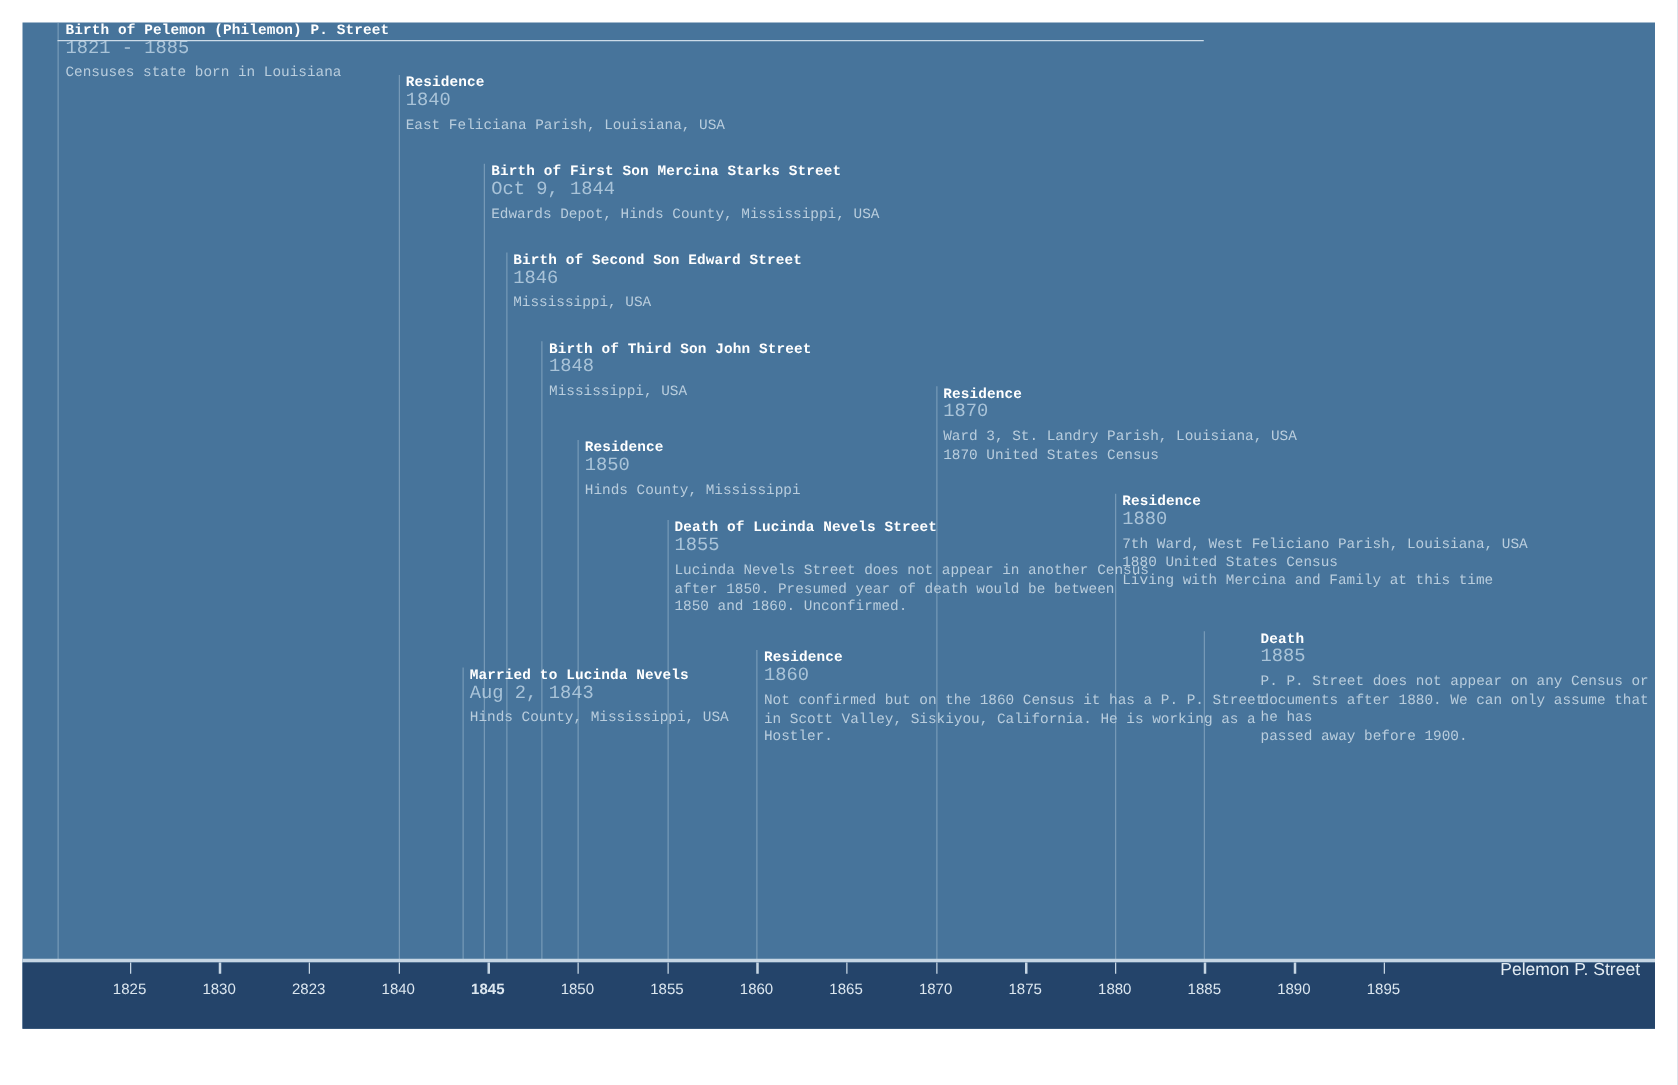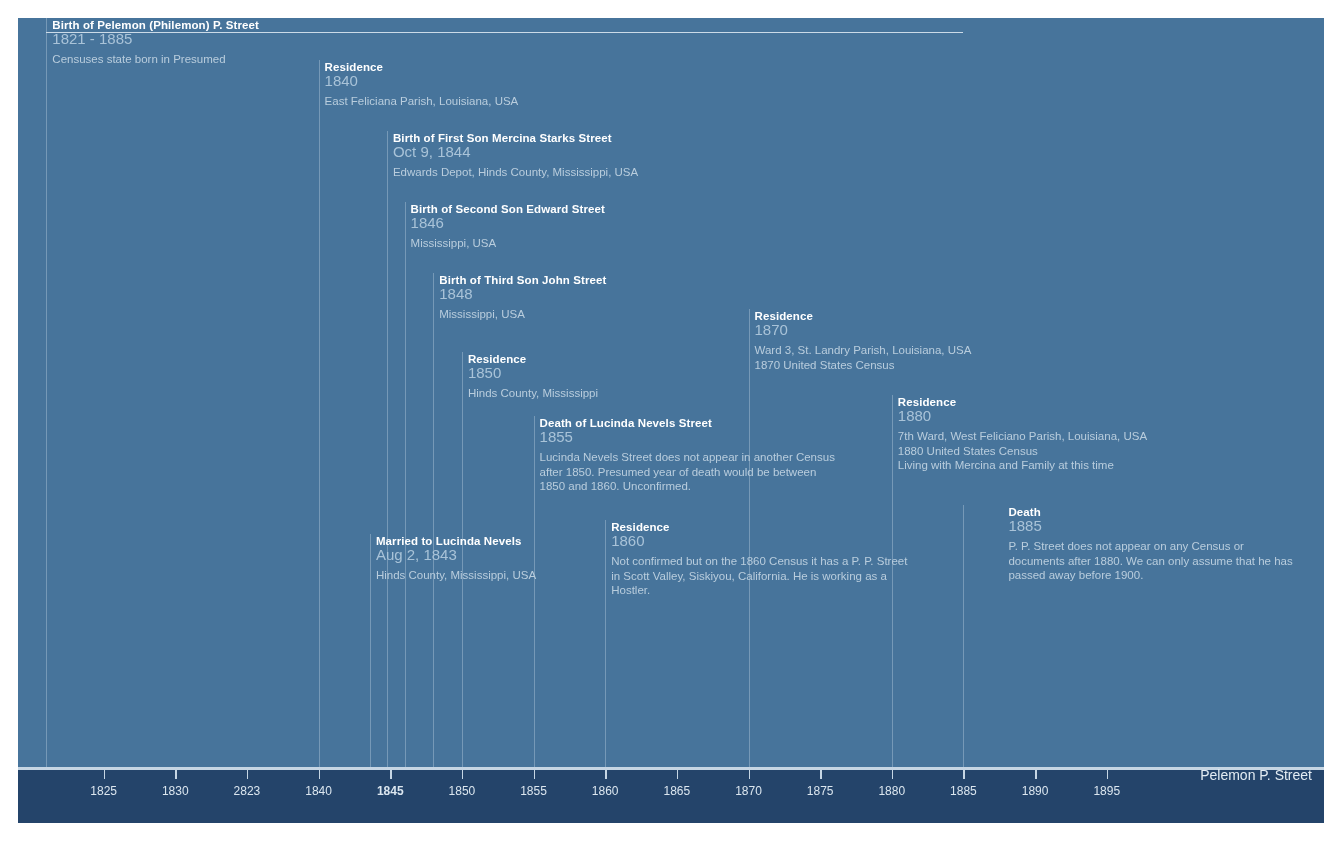--- a/index.html
+++ b/index.html
@@ -1,19 +1,19 @@
 <!DOCTYPE html>
 <html><head>
 <meta charset="utf-8">
 <style>
   html,body{margin:0;padding:0;background:#ffffff;}
   body{font-family:"Liberation Sans",sans-serif;}
   #page{position:relative;width:1342px;height:868px;background:#ffffff;overflow:hidden;}
   #chart{position:absolute;left:18px;top:18px;width:1306px;height:805px;background:#47749b;}
-  #plot{position:absolute;left:0;top:0;width:1306px;height:752px;overflow:hidden;}
+  #plot{position:absolute;left:0;top:0;width:1306px;height:752px;overflow:hidden;font-family:Liberation Mono, monospace;}
   .vline{position:absolute;width:1px;background:#9db8ce;opacity:.55;}
   .ev{position:absolute;}
   .ev .title{font-size:11.5px;font-weight:bold;color:#ffffff;line-height:14px;white-space:nowrap;letter-spacing:.1px;}
   .ev .date{font-size:15px;color:#a9c3d8;line-height:14px;white-space:nowrap;}
   .ev .desc{font-size:11.5px;color:#b9cddd;line-height:14.5px;margin-top:6px;white-space:pre-line;}
   .ev .spanbar{position:absolute;left:0;top:14px;height:1px;background:#ccdbe8;}
   .ev .txt{padding-left:6px;}
   #axisband{position:absolute;left:0;top:752px;width:1306px;height:53px;background:#24446a;}
   #axisline{position:absolute;left:0;top:749px;width:1306px;height:3px;background:#c6d6e4;}
   .tick{position:absolute;top:0;width:1.5px;height:9px;background:#c6d6e4;}
@@ -40,21 +40,21 @@
           <div class="vline" style="left: 873.8px; top: 377px; height: 375px;"></div>
           <div class="vline" style="left: 945.45px; top: 487px; height: 265px;"></div>
           <div class="vline" style="left: 351.901px; top: 516px; height: 236px;"></div>
         </div>
       <div id="events">
           <div class="ev" style="left: 28.33px; top: 0px;">
             <div class="spanbar" style="width: 917.12px;"></div>
             <div class="txt">
               <div class="title">Birth of Pelemon (Philemon) P. Street</div>
               <div class="date">1821 - 1885</div>
-              <div class="desc">Censuses state born in Presumed</div>
+              <div class="desc">Censuses state born in Louisiana</div>
             </div>
           </div>
           <div class="ev" style="left: 300.6px; top: 42px;">
             <div class="txt">
               <div class="title">Residence</div>
               <div class="date">1840</div>
               <div class="desc">East Feliciana Parish, Louisiana, USA</div>
             </div>
           </div>
           <div class="ev" style="left: 368.954px; top: 113px;">

